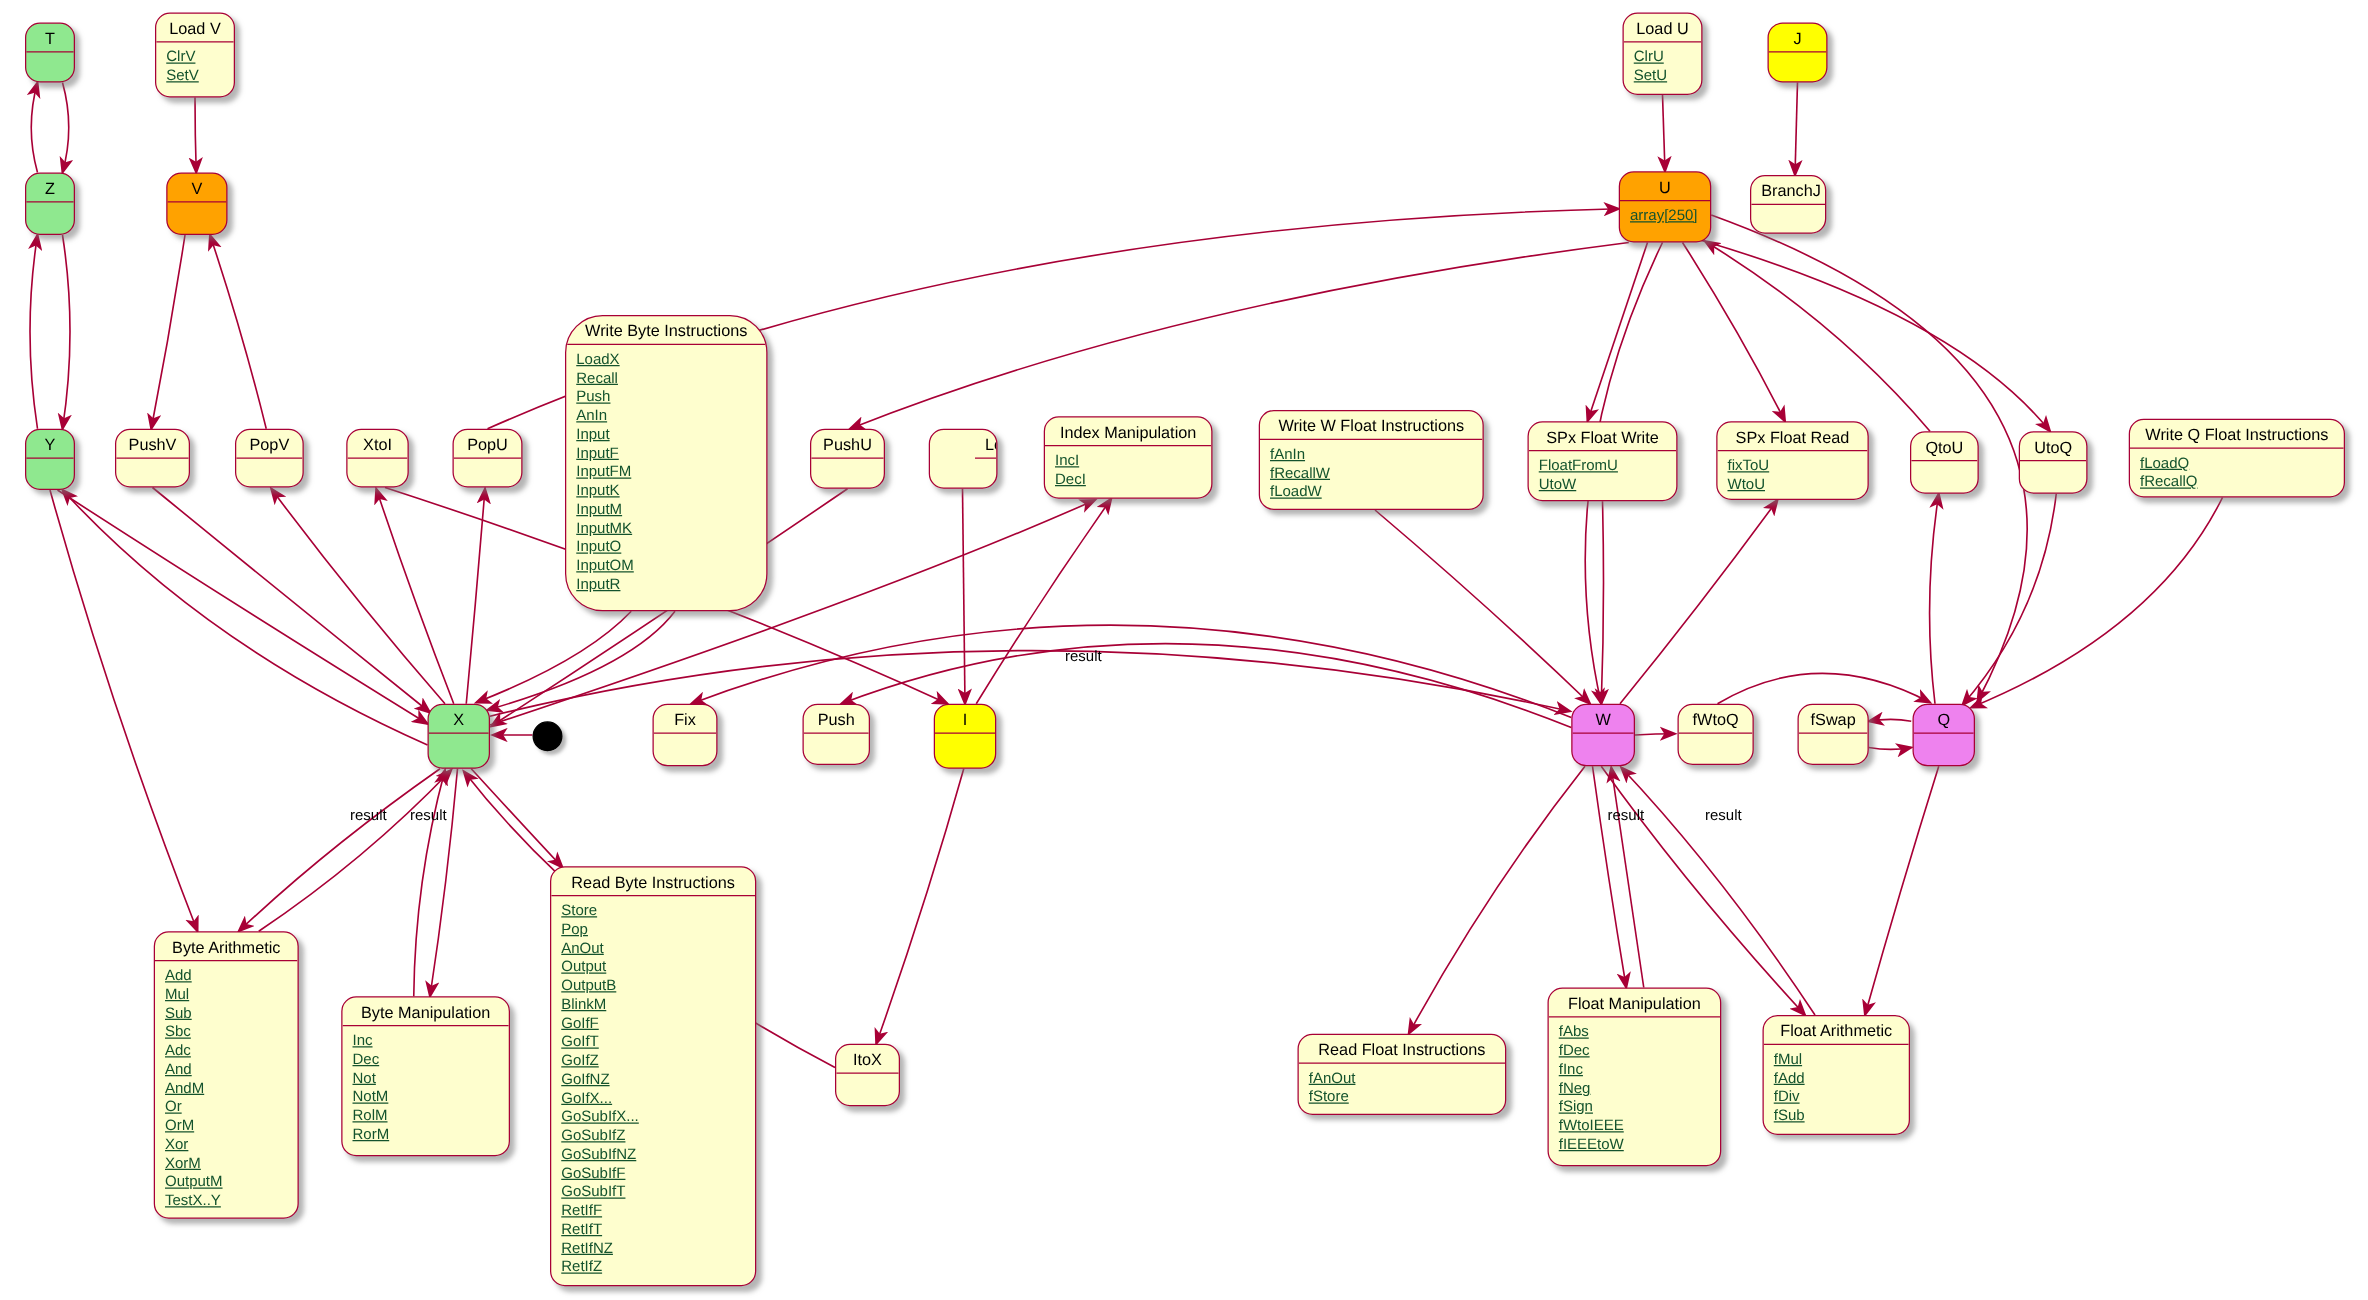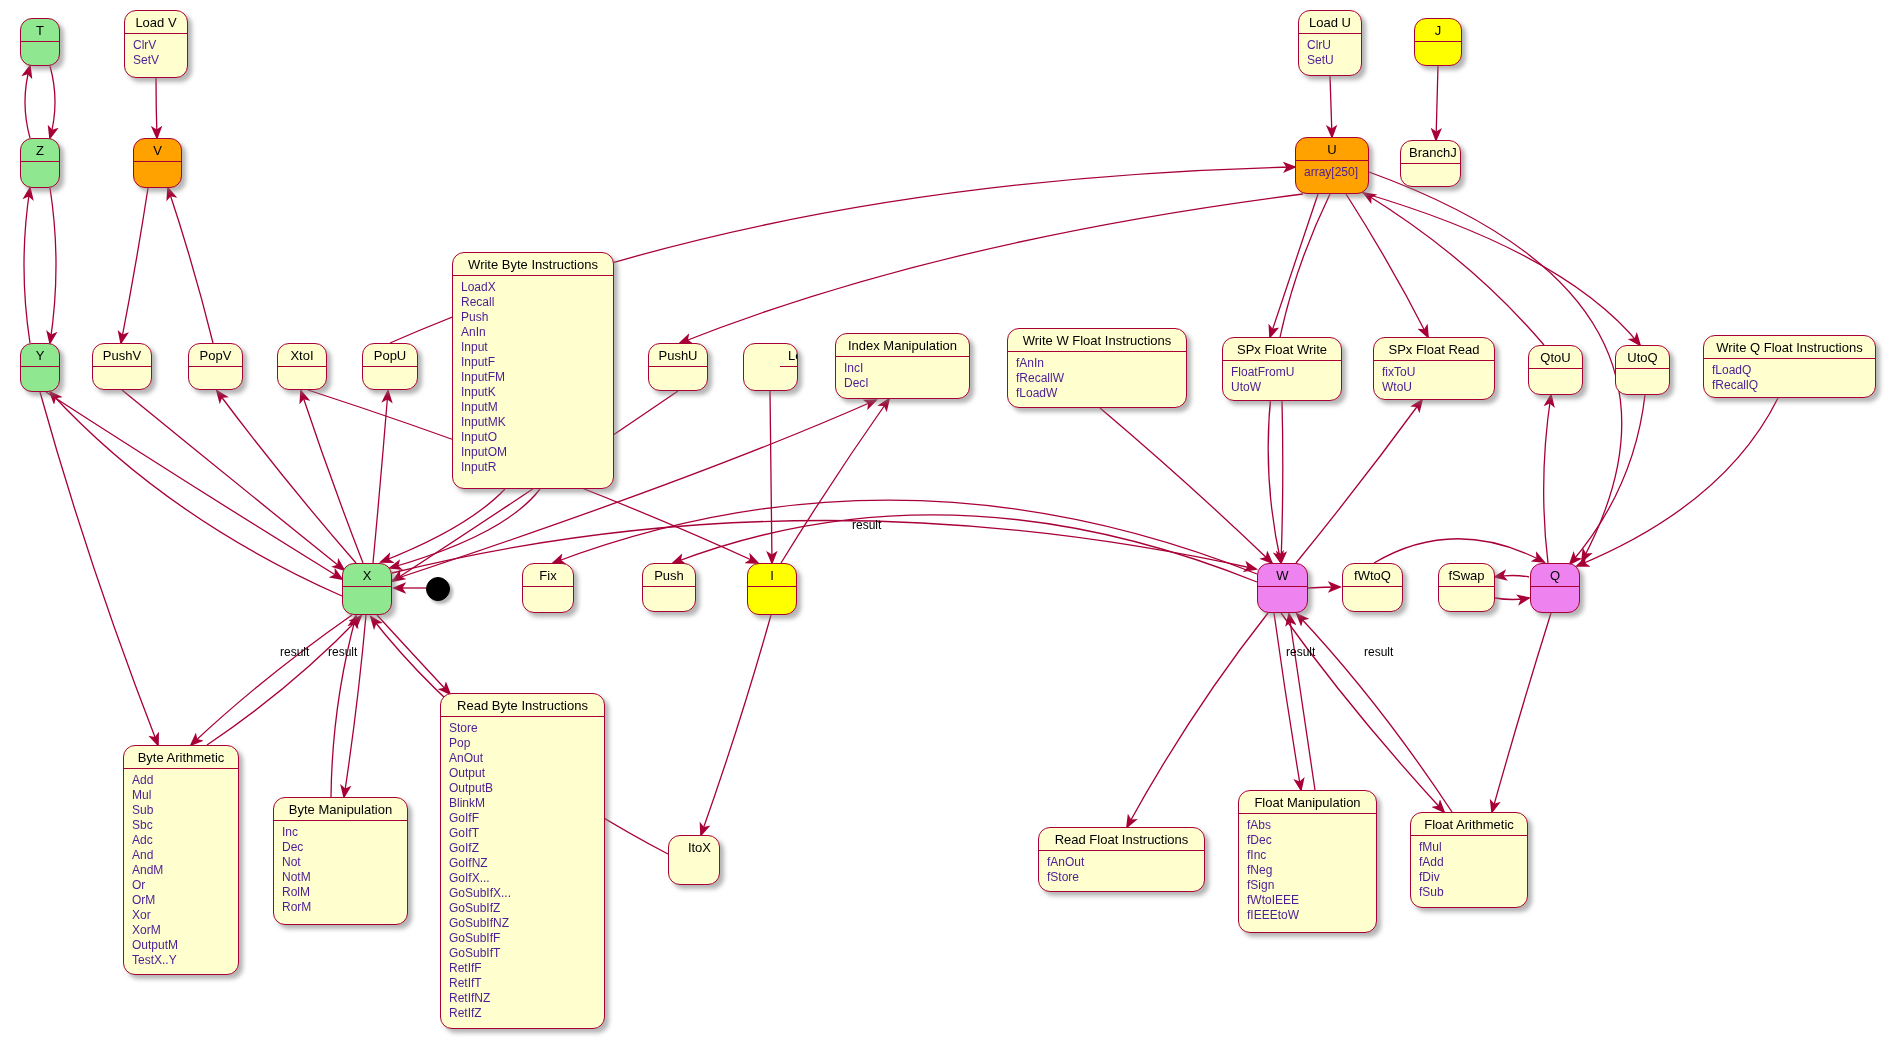--- a/index.html
+++ b/index.html
@@ -24,22 +24,22 @@
   .state .st-title{
     text-align:center;
     font-size:13px;color:#000;
     padding:4px 8px 3px 8px;
     white-space:nowrap;
   }
   .state .st-sep{border-top:1px solid #A80036;height:0;}
   .state .st-body{
     flex:1;
     padding:4px 8px;
-    font-size:12px;line-height:1.25;color:#4c1d95;
-    text-align:left;white-space:nowrap;
+    font-size:12px;line-height:1.25;color:#14532d;
+    text-align:left;white-space:nowrap;text-decoration:underline;
   }
   .state.cream{background:#FEFECE;}
   .state.green{background:#8FE88F;}
   .state.orange{background:#FFA200;}
   .state.yellow{background:#FFFF00;}
   .state.violet{background:#EE82EE;}
   .init-dot{
     position:absolute;border-radius:50%;
     background:#000;border:1px solid #000;
     box-shadow:3px 3px 3px rgba(120,120,120,0.55);
@@ -185,21 +185,21 @@
     <div class="state cream" style="left: 277px; top: 343px; width: 50px; height: 47px;">
       <div class="st-title">XtoI</div>
       <div class="st-sep"></div>
       <div class="st-body"></div>
     </div>
     <div class="state cream" style="left: 362px; top: 343px; width: 56px; height: 47px;">
       <div class="st-title">PopU</div>
       <div class="st-sep"></div>
       <div class="st-body"></div>
     </div>
-    <div class="state cream" style="left: 452px; top: 252px; width: 162px; height: 237px;">
+    <div class="state cream" style="left: 452px; top: 252px; width: 162px; height: 237px; border-radius: 30px;">
       <div class="st-title">Write Byte Instructions</div>
       <div class="st-sep"></div>
       <div class="st-body">
         <div>LoadX</div>
         <div>Recall</div>
         <div>Push</div>
         <div>AnIn</div>
         <div>Input</div>
         <div>InputF</div>
         <div>InputFM</div>
@@ -362,21 +362,21 @@
         <div>GoSubIfZ</div>
         <div>GoSubIfNZ</div>
         <div>GoSubIfF</div>
         <div>GoSubIfT</div>
         <div>RetIfF</div>
         <div>RetIfT</div>
         <div>RetIfNZ</div>
         <div>RetIfZ</div>
       </div>
     </div>
-    <div class="state cream" style="left: 668px; top: 835px; width: 52px; height: 50px; align-items: flex-end;">
+    <div class="state cream" style="left: 668px; top: 835px; width: 52px; height: 50px;">
       <div class="st-title">ItoX</div>
       <div class="st-sep"></div>
       <div class="st-body"></div>
     </div>
     <div class="state cream" style="left: 1038px; top: 827px; width: 167px; height: 65px;">
       <div class="st-title">Read Float Instructions</div>
       <div class="st-sep"></div>
       <div class="st-body">
         <div>fAnOut</div>
         <div>fStore</div>

